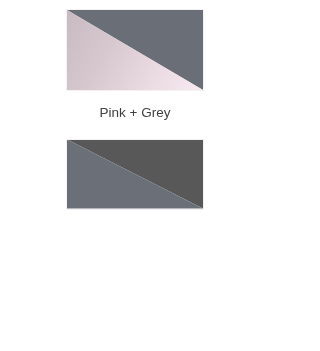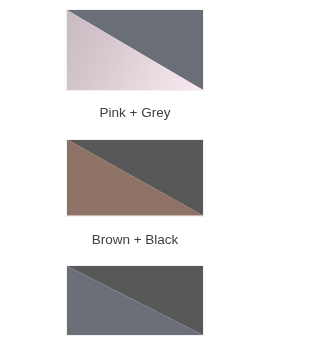--- a/index.html
+++ b/index.html
@@ -90,27 +90,20 @@
 <div class="palette-list">
 
   <div class="palette-item item-1">
     <div class="swatch">
       <div class="swatch-half half-b"></div>
       <div class="swatch-half half-a"></div>
     </div>
     <div class="swatch-caption">Pink + Grey</div>
   </div>
 
-  <div class="palette-item item-2">
-    <div class="swatch">
-      <div class="swatch-half half-b"></div>
-      <div class="swatch-half half-a"></div>
-    </div>
-    <div class="swatch-caption">Brown + Black</div>
-  </div>
 
   <div class="palette-item item-3">
     <div class="swatch">
       <div class="swatch-half half-b"></div>
       <div class="swatch-half half-a"></div>
     </div>
 
   </div>
 
 </div>

